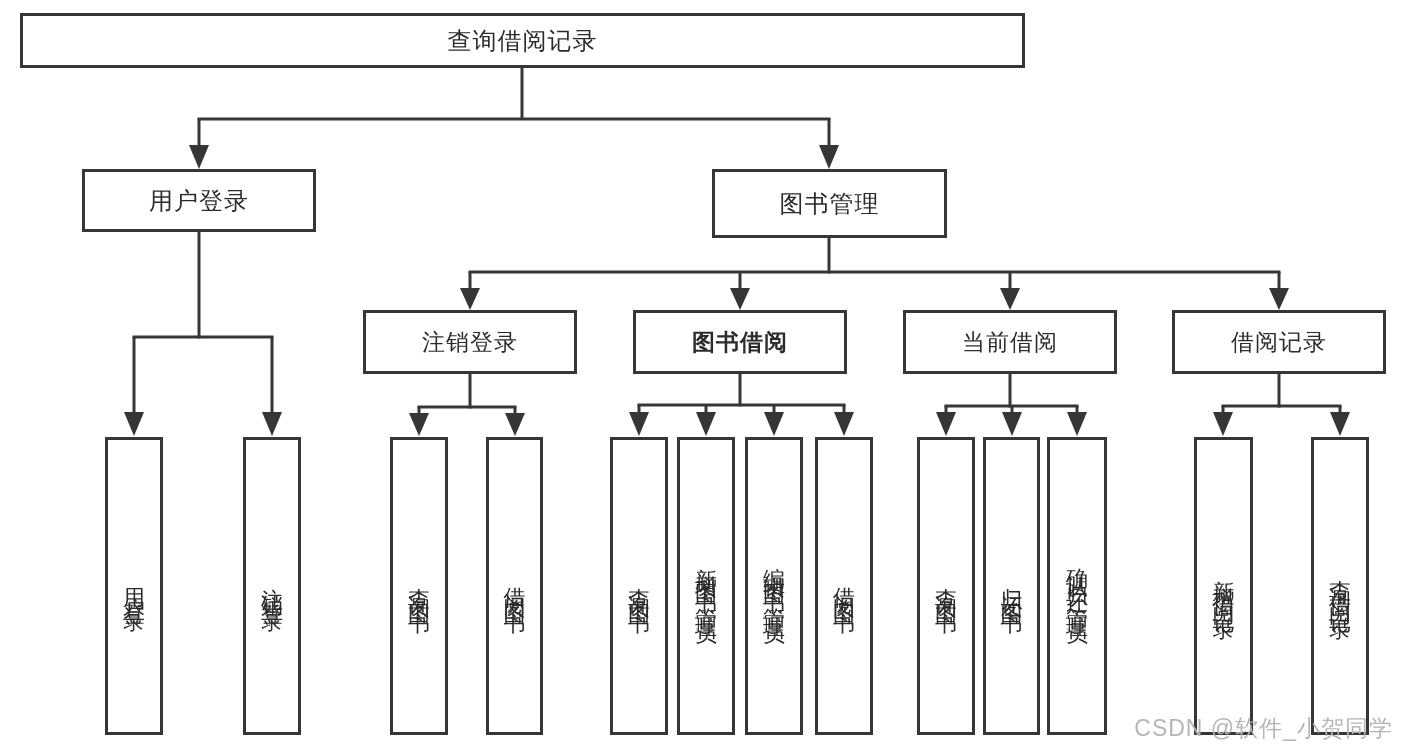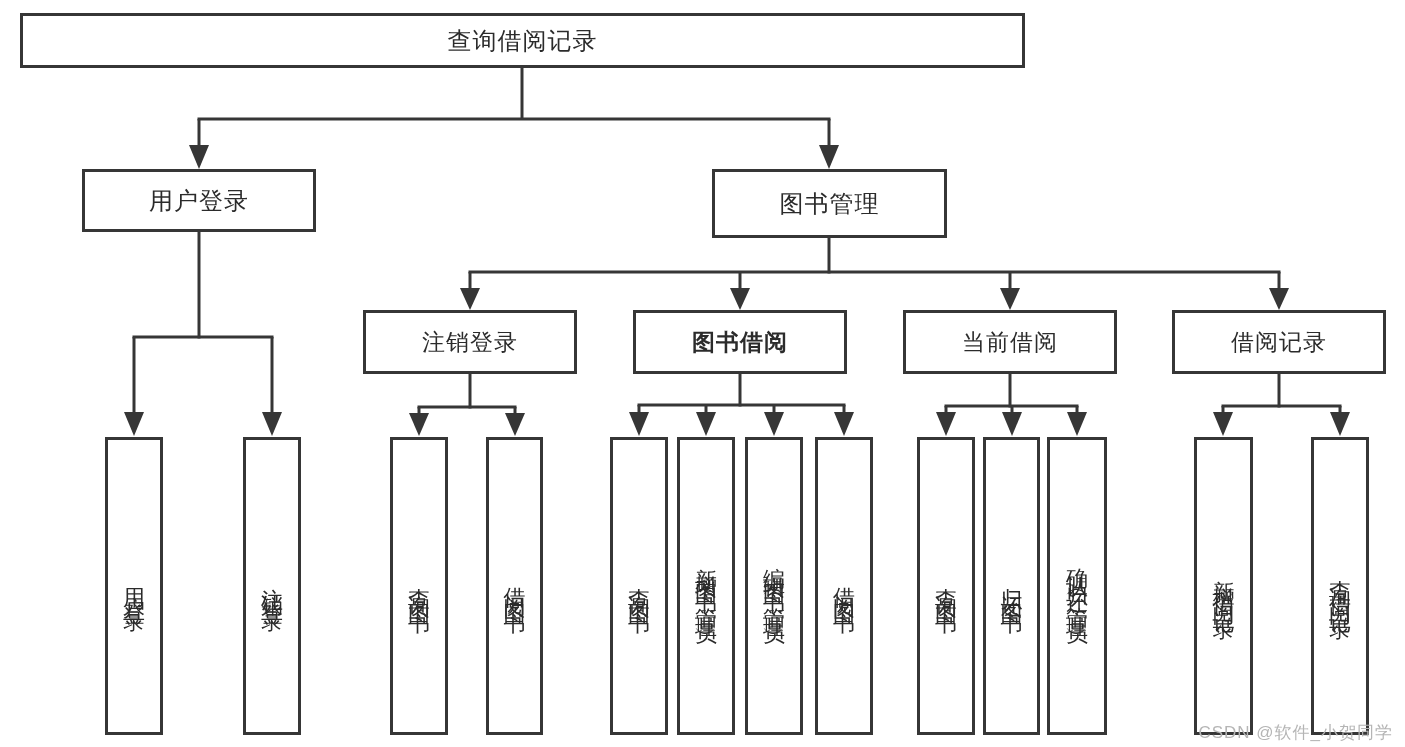--- a/index.html
+++ b/index.html
@@ -68,21 +68,21 @@
   #leaf-c4 { left: 815px;  }
   #leaf-d1 { left: 917px;  }
   #leaf-d2 { left: 983px;  width: 57px; }
   #leaf-d3 { left: 1047px; width: 60px; }
   #leaf-e1 { left: 1194px; width: 59px; }
   #leaf-e2 { left: 1311px; width: 58px; }
   .watermark {
     position: absolute;
     right: 12px;
     bottom: 3px;
-    font-size: 17px;
+    font-size: 23px;
     color: #b5b5b5;
     letter-spacing: 1px;
     white-space: nowrap;
     z-index: 5;
   }
   line { stroke: #363636; stroke-width: 3; }
   polygon { fill: #363636; }
 </style>
 </head>
 <body>

